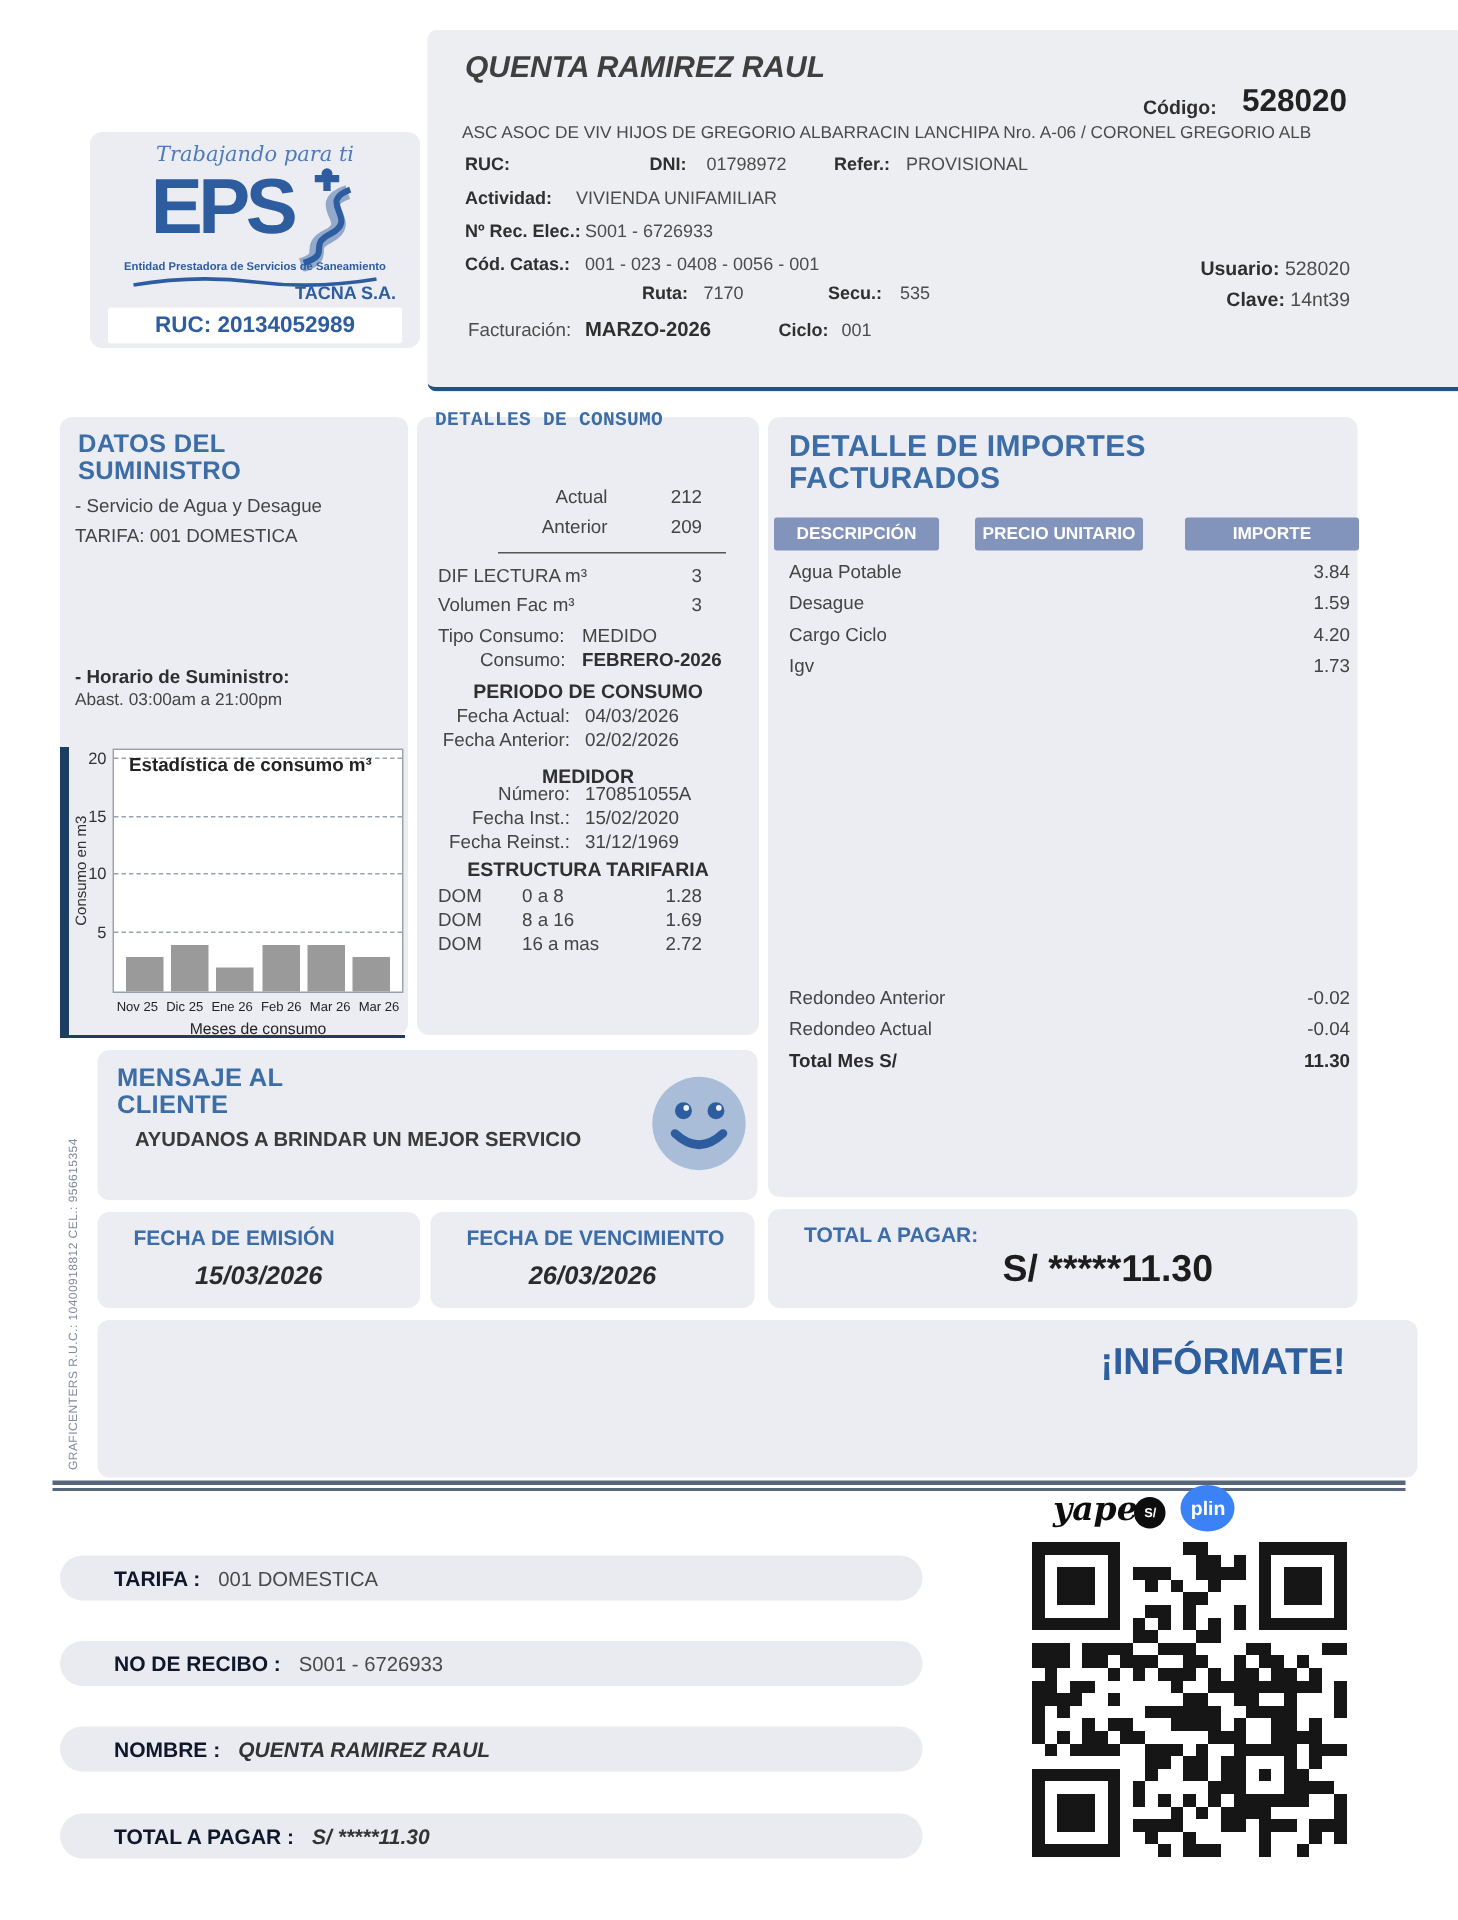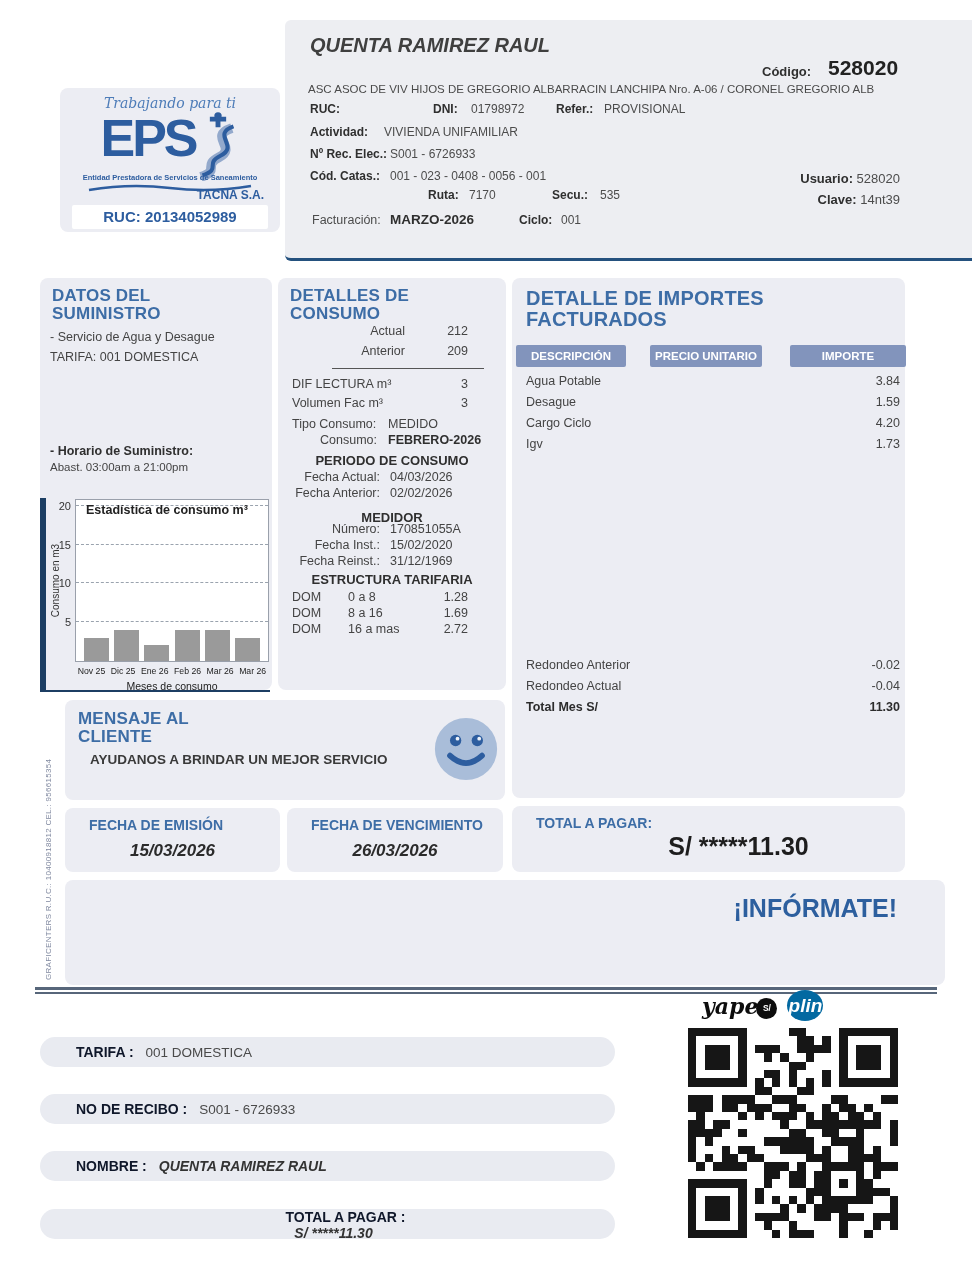--- a/index.html
+++ b/index.html
@@ -66,22 +66,22 @@
   .srow .k{font-size:14px;font-weight:800;color:#0f172a;padding-left:36px;}
   .srow .v{font-size:13.5px;color:#4a4a4a;margin-left:12px;}
   .srow .vb{font-size:14px;font-weight:bold;font-style:italic;color:#333;margin-left:12px;}
   #print-credit{left:44px;top:980px;transform:rotate(-90deg);transform-origin:0 0;width:250px;
                 font-size:8px;color:#8089a0;letter-spacing:.3px;}
   
   #pay-logos{left:702px;top:990px;display:flex;align-items:center;gap:10px;}
   .yape-txt{font-family:"DejaVu Serif",serif;font-style:italic;font-weight:bold;font-size:22px;color:#0d0d0d;}
   .yape-badge{width:21px;height:21px;border-radius:50%;background:#0d0d0d;color:#fff;font-size:8.5px;
               font-weight:bold;display:flex;align-items:center;justify-content:center;margin-left:-2px;margin-top:-8px;}
-  .plin-badge{width:36px;height:31px;border-radius:50%;background:#0369a1;color:#fff;font-size:19px;
-              font-weight:bold;font-style:italic;display:flex;align-items:center;justify-content:center;}
+  .plin-badge{width:36px;height:31px;border-radius:50%;background:#3b82f6;color:#fff;font-size:13px;
+              font-weight:bold;display:flex;align-items:center;justify-content:center;}
   #qr-box{left:688px;top:1028px;width:210px;height:210px;}
 </style>
 </head>
 <body>
 
 <div id="page">
 
   <div id="logo-panel" class="panel">
     <div class="tagline">Trabajando para ti</div>
     <div class="brandrow">
@@ -180,21 +180,21 @@
         <div class="xlab">Dic 25</div>
         <div class="xlab">Ene 26</div>
         <div class="xlab">Feb 26</div>
         <div class="xlab">Mar 26</div>
         <div class="xlab">Mar 26</div>
       </div>
     <div id="chart-xtitle">Meses de consumo</div>
   </div>
 
   <div class="panel" style="left:278px;top:278px;width:228px;height:412px;"></div>
-  <div class="abs blue-title" style="left:290px;top:287px;width:170px;font-size:17px;">DETALLES DE CONSUMO</div>
+  <div class="abs blue-title" style="left:290px;top:273px;width:170px;font-size:13px;font-family:Liberation Mono, monospace;">DETALLES DE CONSUMO</div>
 
   <span class="c2lab" style="top:324px;">Actual</span>
   <span class="c2val" style="top:324px;">212</span>
   <span class="c2lab" style="top:344px;">Anterior</span>
   <span class="c2val" style="top:344px;">209</span>
   <div class="abs" style="left:332px;top:368px;width:152px;border-top:1.5px solid #555;"></div>
 
   <span class="c2left" style="left:292px;top:377px;">DIF LECTURA m³</span>
   <span class="c2val" style="top:377px;">3</span>
   <span class="c2left" style="left:292px;top:396px;">Volumen Fac m³</span>
@@ -619,18 +619,18 @@
     <span class="v">001 DOMESTICA</span>
   </div>
   <div class="srow" style="top:1094px;">
     <span class="k">NO DE RECIBO :</span>
     <span class="v">S001 - 6726933</span>
   </div>
   <div class="srow" style="top:1151px;">
     <span class="k">NOMBRE :</span>
     <span class="vb">QUENTA RAMIREZ RAUL</span>
   </div>
-  <div class="srow" style="top:1209px;flex-direction:column;">
+  <div class="srow" style="top:1209px;">
     <span class="k">TOTAL A PAGAR :</span>
     <span class="vb">S/ *****11.30</span>
   </div>
 
 </div>
 
 </body></html>

